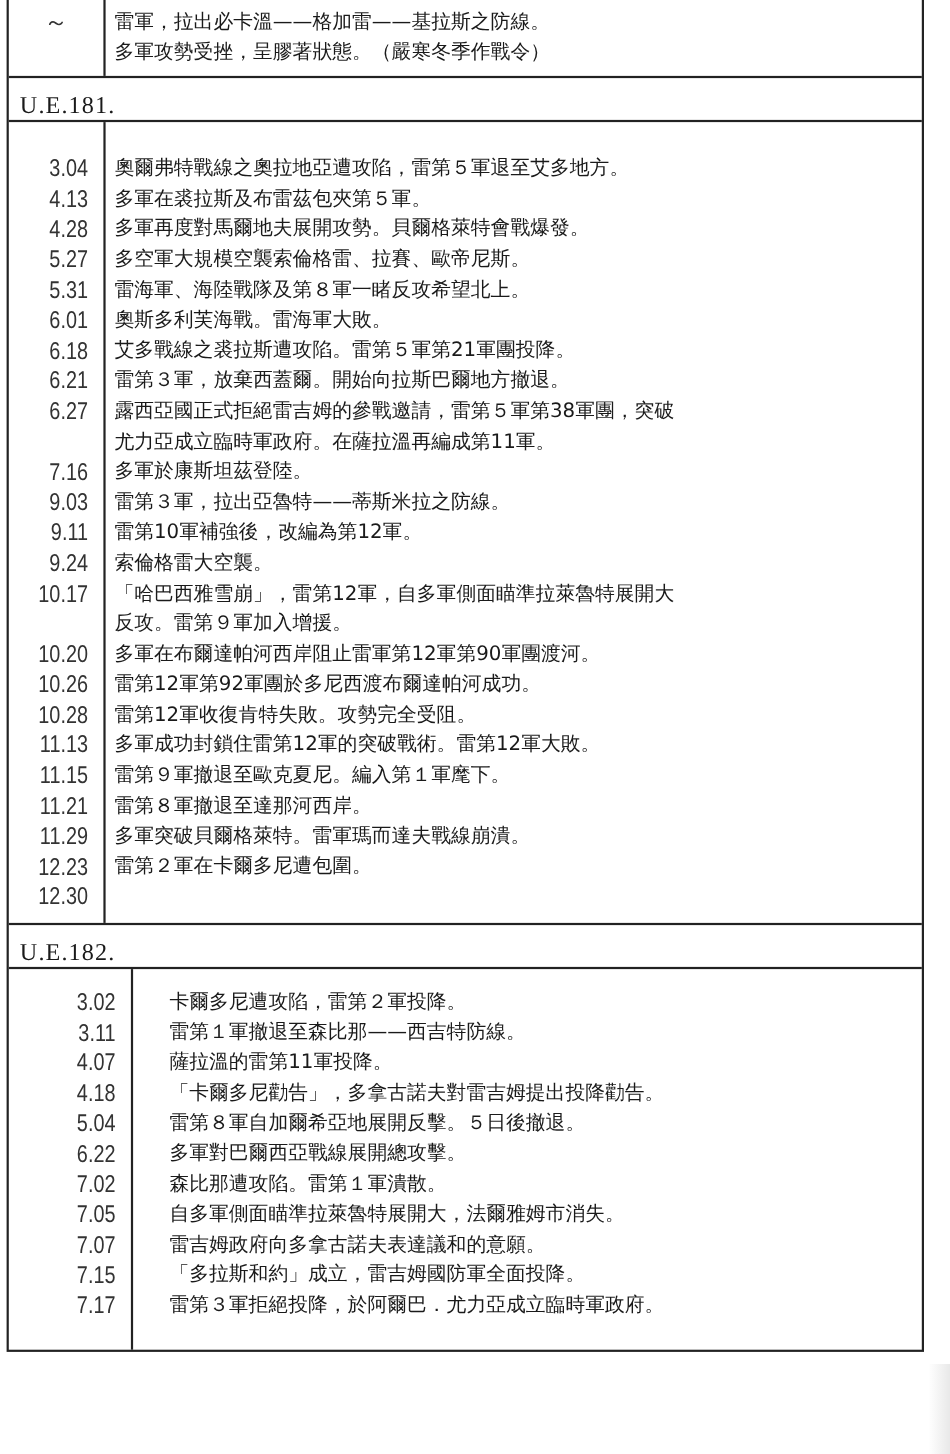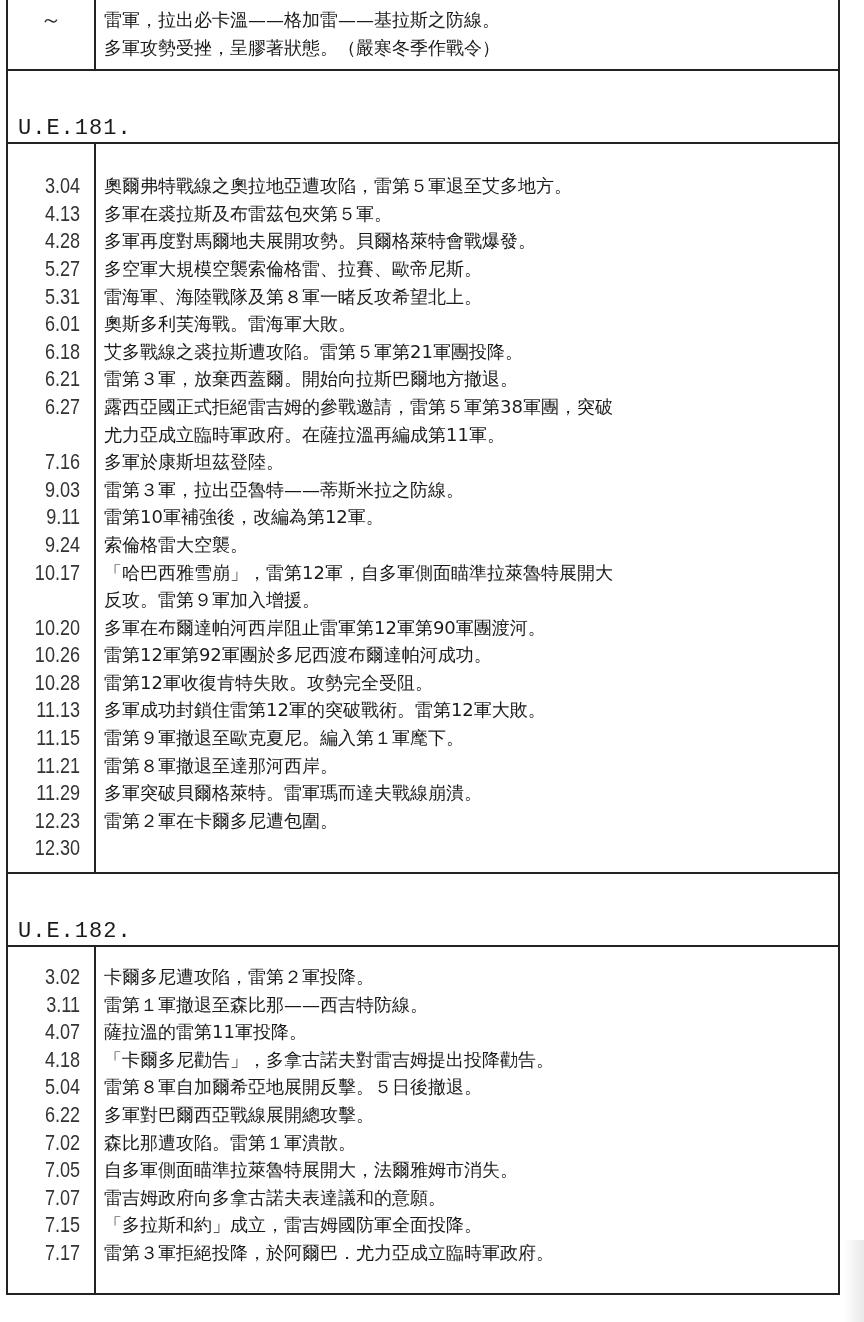--- a/index.html
+++ b/index.html
@@ -5,27 +5,27 @@
   html, body { margin:0; padding:0; background:#ffffff; }
   body { width:864px; height:1322px; position:relative; overflow:hidden;
          font-family:"DejaVu Sans", sans-serif; color:#1a1a1a; }
   .table { position:absolute; left:6px; top:-2px; width:830px; border:2px solid #222; border-top:2px solid #222; }
   .row { display:flex; border-bottom:2px solid #222; }
   .row:last-child { border-bottom:none; }
   .datecol { width:88px; border-right:2px solid #222; box-sizing:border-box; text-align:right; padding-right:14px;
              font-family:"Liberation Sans Narrow","Liberation Sans", sans-serif; font-size:22px; }
   .textcol { flex:1; padding-left:8px; font-size:18px; }
   .hdr { padding:12px 0 0 10px; font-size:22px; height:38px; box-sizing:border-box; letter-spacing:1px;
-         font-family:Liberation Mono, monospace;margin-top:33px; }
+         font-family:Liberation Serif, serif; }
   .line { height:27.6px; line-height:27.6px; white-space:nowrap; }
   .d { height:27.6px; line-height:27.6px; transform:scaleX(0.82); transform-origin:right center; color:#333; }
   .top .textcol { padding-top:6px; padding-bottom:8px; }
   .top .datecol { padding-top:6px; }
   .body181 .textcol, .body181 .datecol { padding-top:28px; padding-bottom:10px; }
-  .body182 .textcol, .body182 .datecol { padding-top:16px; padding-bottom:26px; }
+  .body182 .textcol, .body182 .datecol { padding-top:16px; padding-bottom:26px;margin-left:25px; }
   .shadow { position:absolute; right:0; top:1240px; width:20px; height:82px; background:linear-gradient(90deg,#fff,#e8e8e8); }
 </style>
 </head>
 <body>
 
 <div class="table">
   <div class="row top">
     <div class="datecol">
       <div class="d" style="transform:none;text-align:center;padding-left:14px">～</div>
     </div>

